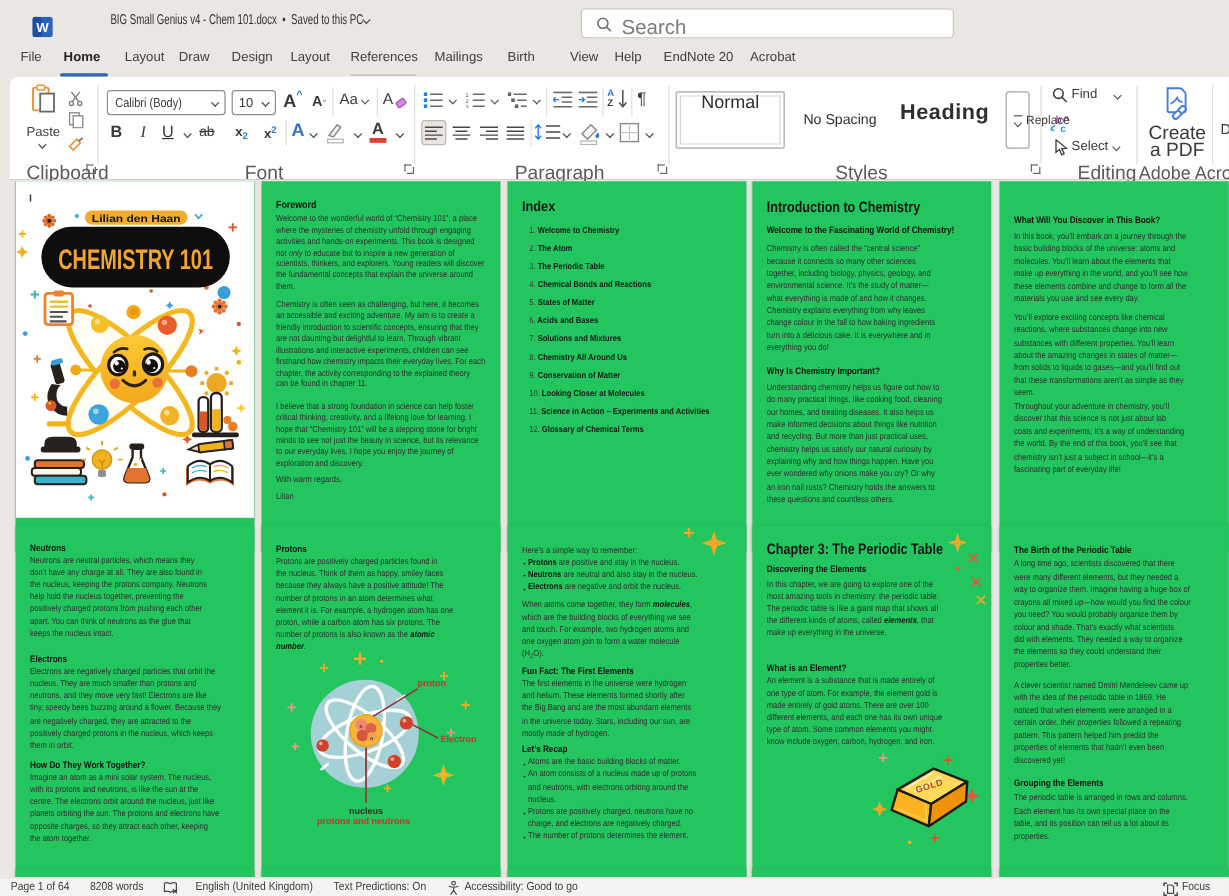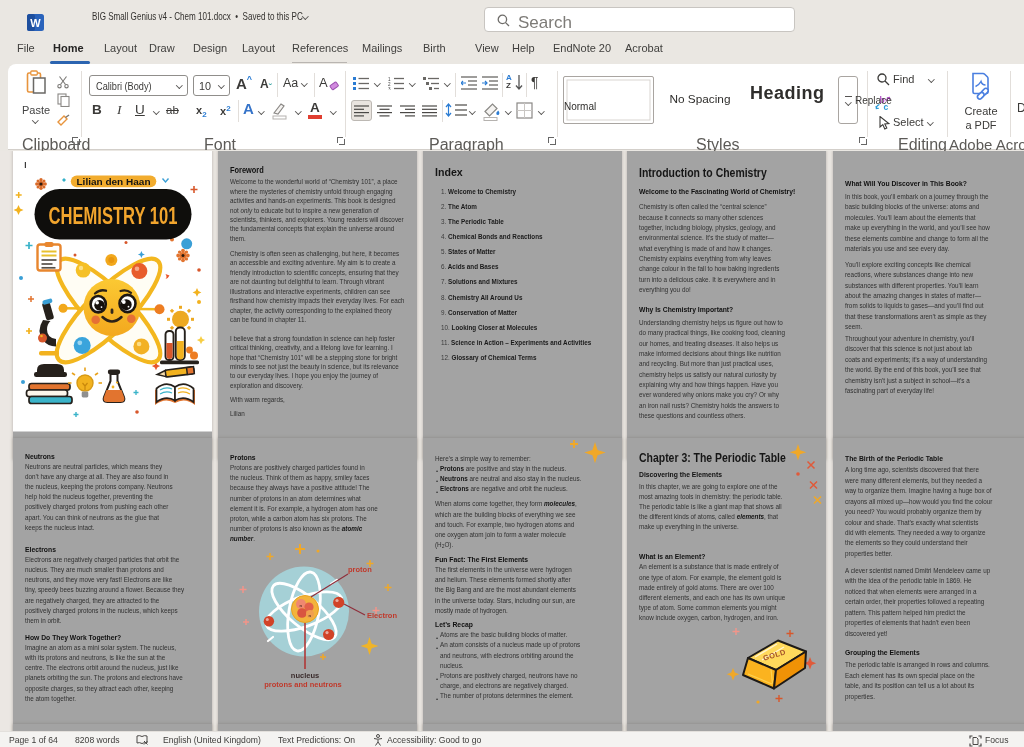--- a/index.html
+++ b/index.html
@@ -10,21 +10,21 @@
 #ribbon{position:absolute;left:8px;top:64px;width:1016px;height:86px;background:#fff;border-radius:8px 0 0 0;border-bottom:1px solid #d3cfca}
 .gsep{position:absolute;top:7px;height:66px;width:1px;background:#e2deda}
 .glabel{position:absolute;top:72px;font-size:16px;color:#5c5a57;white-space:nowrap}
 .chevs{position:absolute;width:4.6px;height:4.6px;border-right:1.2px solid #565452;border-bottom:1.2px solid #565452;transform:rotate(45deg)}
 .launch{position:absolute;width:8px;height:8px}
 .launch:before{content:"";position:absolute;left:0;top:0;width:5px;height:5px;border-left:1px solid #666;border-top:1px solid #666}
 .launch:after{content:"";position:absolute;right:0;bottom:0;width:5px;height:5px;border-right:1.4px solid #666;border-bottom:1.4px solid #666}
 #canvas{position:absolute;left:0;top:151px;width:1024px;height:580px;background:#ebe7e3;overflow:hidden}
 #status{position:absolute;left:0;top:731px;width:1024px;height:16px;background:#f4f3f1;border-top:1px solid #e3e0dc;font-size:9.8px;color:#3d3c3a}
 #status div{position:absolute;top:2px;white-space:nowrap;transform:scaleX(.88);transform-origin:0 50%}
-.pg{position:absolute;width:199px;height:310px;background:#a3a3a3;box-shadow:0 0 3px rgba(100,92,85,.4);overflow:hidden}
+.pg{position:absolute;width:199px;height:310px;background:#22c55e;box-shadow:0 0 3px rgba(100,92,85,.4);overflow:hidden}
 .tx{position:absolute;left:12px;transform:scaleX(.88);transform-origin:0 0;font-size:7.2px;line-height:9.43px;color:#303030;white-space:nowrap}
 .hd{position:absolute;left:12px;transform:scaleX(.86);transform-origin:0 0;font-weight:bold;color:#111;font-size:7.9px;white-space:nowrap}
 .bigt{position:absolute;left:12px;transform:scaleX(.83);transform-origin:0 0;font-weight:bold;color:#161616;font-size:12.6px;white-space:nowrap}
 .r2 .tx{line-height:10.2px}
 b{color:#151515}
 .sx{display:inline-block;transform:scaleX(.685);transform-origin:0 50%;white-space:nowrap}
 </style></head>
 <body>
 <div id="titlebar">
   <svg class="abs" style="left:27px;top:14px" width="17" height="17" viewBox="0 0 17 17">
@@ -240,21 +240,21 @@
   <svg class="abs" style="left:508px;top:38px" width="17" height="17" viewBox="0 0 17 17">
       <rect x="1" y="1" width="15" height="15" fill="#fff" stroke="#8a8885" stroke-width="1.2"></rect>
       <line x1="8.5" y1="1" x2="8.5" y2="16" stroke="#c9c6c3" stroke-width="1"></line>
       <line x1="1" y1="8.5" x2="16" y2="8.5" stroke="#c9c6c3" stroke-width="1"></line>
     </svg>
   <div class="chevs" style="left:531px;top:45px"></div>
   <div class="glabel" style="left:421px">Paragraph</div>
   <div class="launch" style="left:540px;top:73px"></div>
   <div class="gsep" style="left:549px"></div>
   <div class="abs" style="left:555px;top:12px;width:91px;height:48px;border:1px solid #a9a5a1;border-radius:2px;background:#fff;box-shadow:inset 0 0 0 2.5px #fff,inset 0 0 0 3.5px #d9d5d1">
-    <div class="abs" style="left:0;top:24px;width:89px;text-align:left;font-size:10px;color:#2f2e2c">Normal</div>
+    <div class="abs" style="left:0;top:0;width:89px;text-align:center;font-size:15px;color:#2f2e2c">Normal</div>
   </div>
   <div class="abs" style="left:639px;top:28px;width:106px;text-align:center;font-size:11.8px;color:#2f2e2c">No Spacing</div>
   <div class="abs" style="left:742px;top:19px;font-size:18px;font-weight:bold;color:#2f2e2c;letter-spacing:.5px;white-space:nowrap">Heading</div>
   <div class="abs" style="left:830px;top:12px;width:20px;height:48px;border:1px solid #a9a5a1;border-radius:3px;background:#fff">
     <div class="abs" style="left:5.5px;top:19px;width:7px;height:1.4px;background:#565452"></div>
     <div class="chevs" style="left:7px;top:23px"></div>
   </div>
   <div class="glabel" style="left:688px">Styles</div>
   <div class="launch" style="left:851px;top:73px"></div>
   <div class="gsep" style="left:859px"></div>
@@ -279,21 +279,21 @@
   <div class="glabel" style="left:890px">Editing</div>
   <div class="gsep" style="left:939px"></div>
   <svg class="abs" style="left:962px;top:8px" width="24" height="32" viewBox="0 0 24 32">
       <path d="M3 1.5 L13 1.5 Q14 1.5 14.7 2.2 L17.3 4.8 Q18 5.5 18 6.5 L18 20 Q18 21.5 16.5 21.5 L4.5 21.5 Q3 21.5 3 20 Z" fill="none" stroke="#4a7fe0" stroke-width="1.6"></path>
       <path d="M5.5 14.5 q3.5 -1.5 5.5 -5 q1 3.5 4.5 3.5" fill="none" stroke="#4a7fe0" stroke-width="1.5"></path>
       <g transform="translate(17.5,17) rotate(45)">
         <rect x="-2.3" y="0" width="4.6" height="7.5" rx="2.3" fill="#fff" stroke="#4a7fe0" stroke-width="1.7"></rect>
         <rect x="-2.3" y="5.8" width="4.6" height="7.5" rx="2.3" fill="#fff" stroke="#4a7fe0" stroke-width="1.7"></rect>
       </g>
     </svg>
-  <div class="abs" style="left:948px;top:41px;width:50px;text-align:center;font-size:11px;color:#3b3a38;line-height:13.5px">Create<br>a PDF</div>
+  <div class="abs" style="left:948px;top:41px;width:50px;text-align:center;font-size:16px;color:#3b3a38;line-height:13.5px">Create<br>a PDF</div>
   <div class="glabel" style="left:941px;font-size:15px">Adobe Acrobat</div>
   <div class="gsep" style="left:1002px"></div>
   <div class="abs" style="left:1009px;top:37px;font-size:12px;color:#3b3a38">D</div>
 </div>
 <div id="canvas">
 
 <div class="pg" style="left:13px;top:-1px">
 <svg width="199" height="281.5" viewBox="0 0 199 281.5">
  <defs>
   <linearGradient id="face" x1="0" y1="0" x2="0" y2="1">

